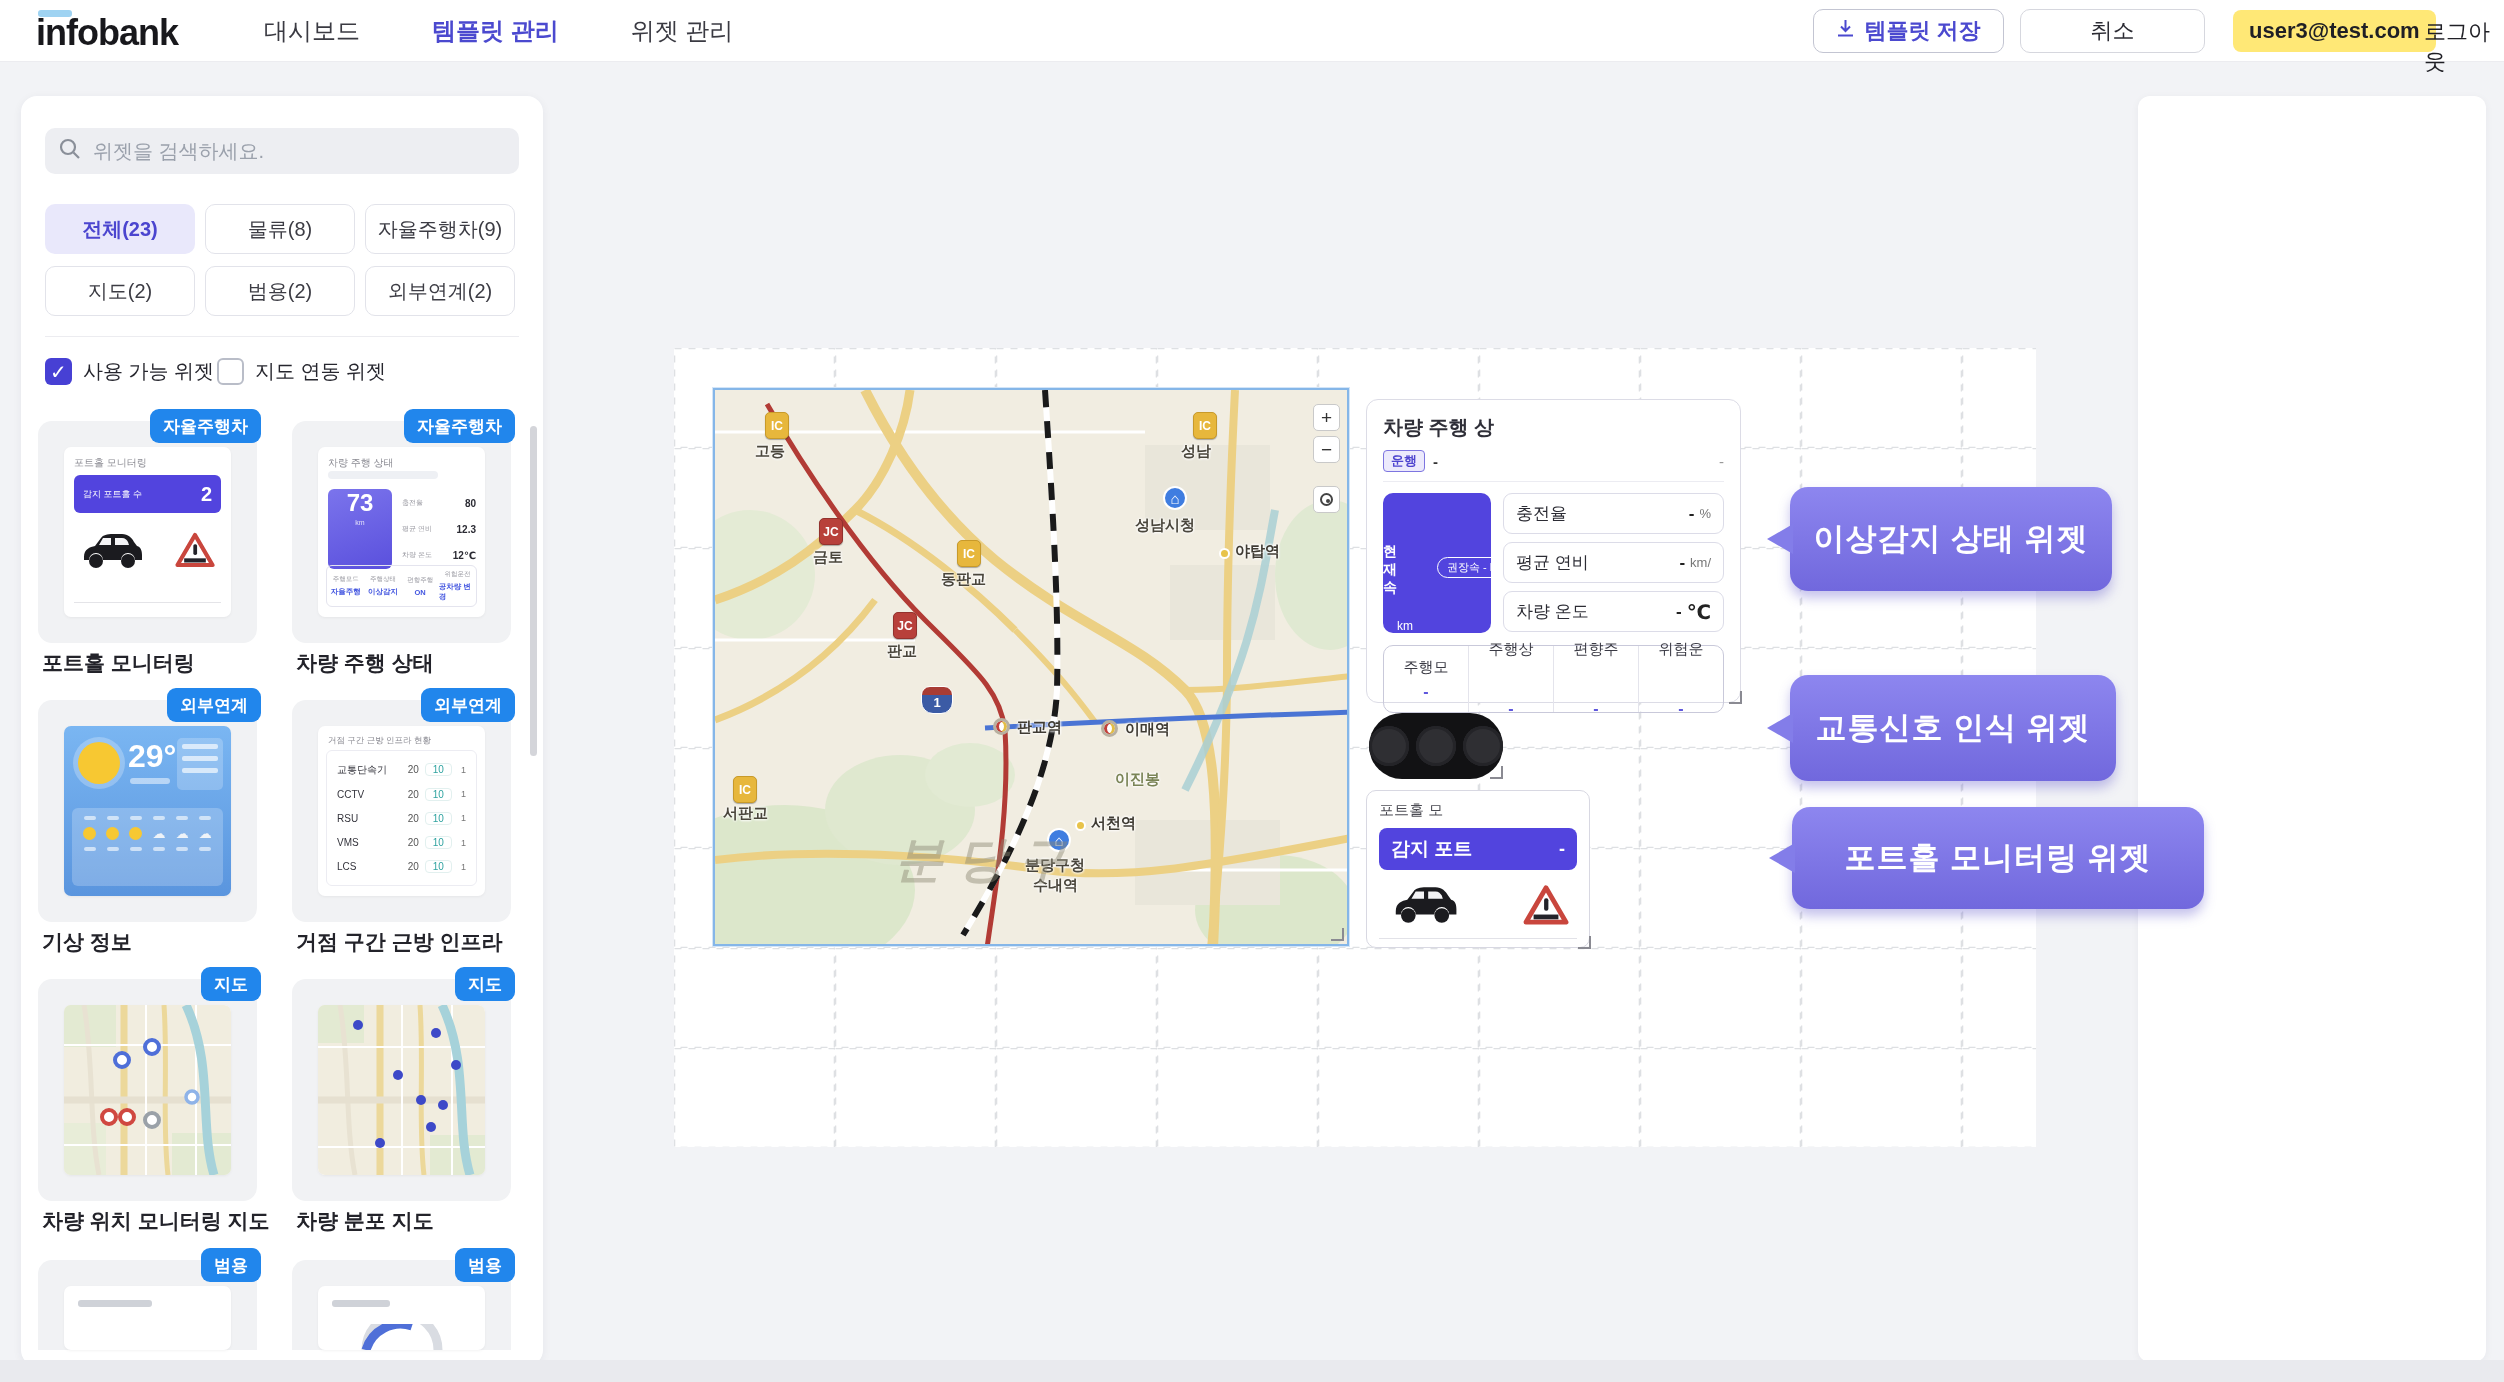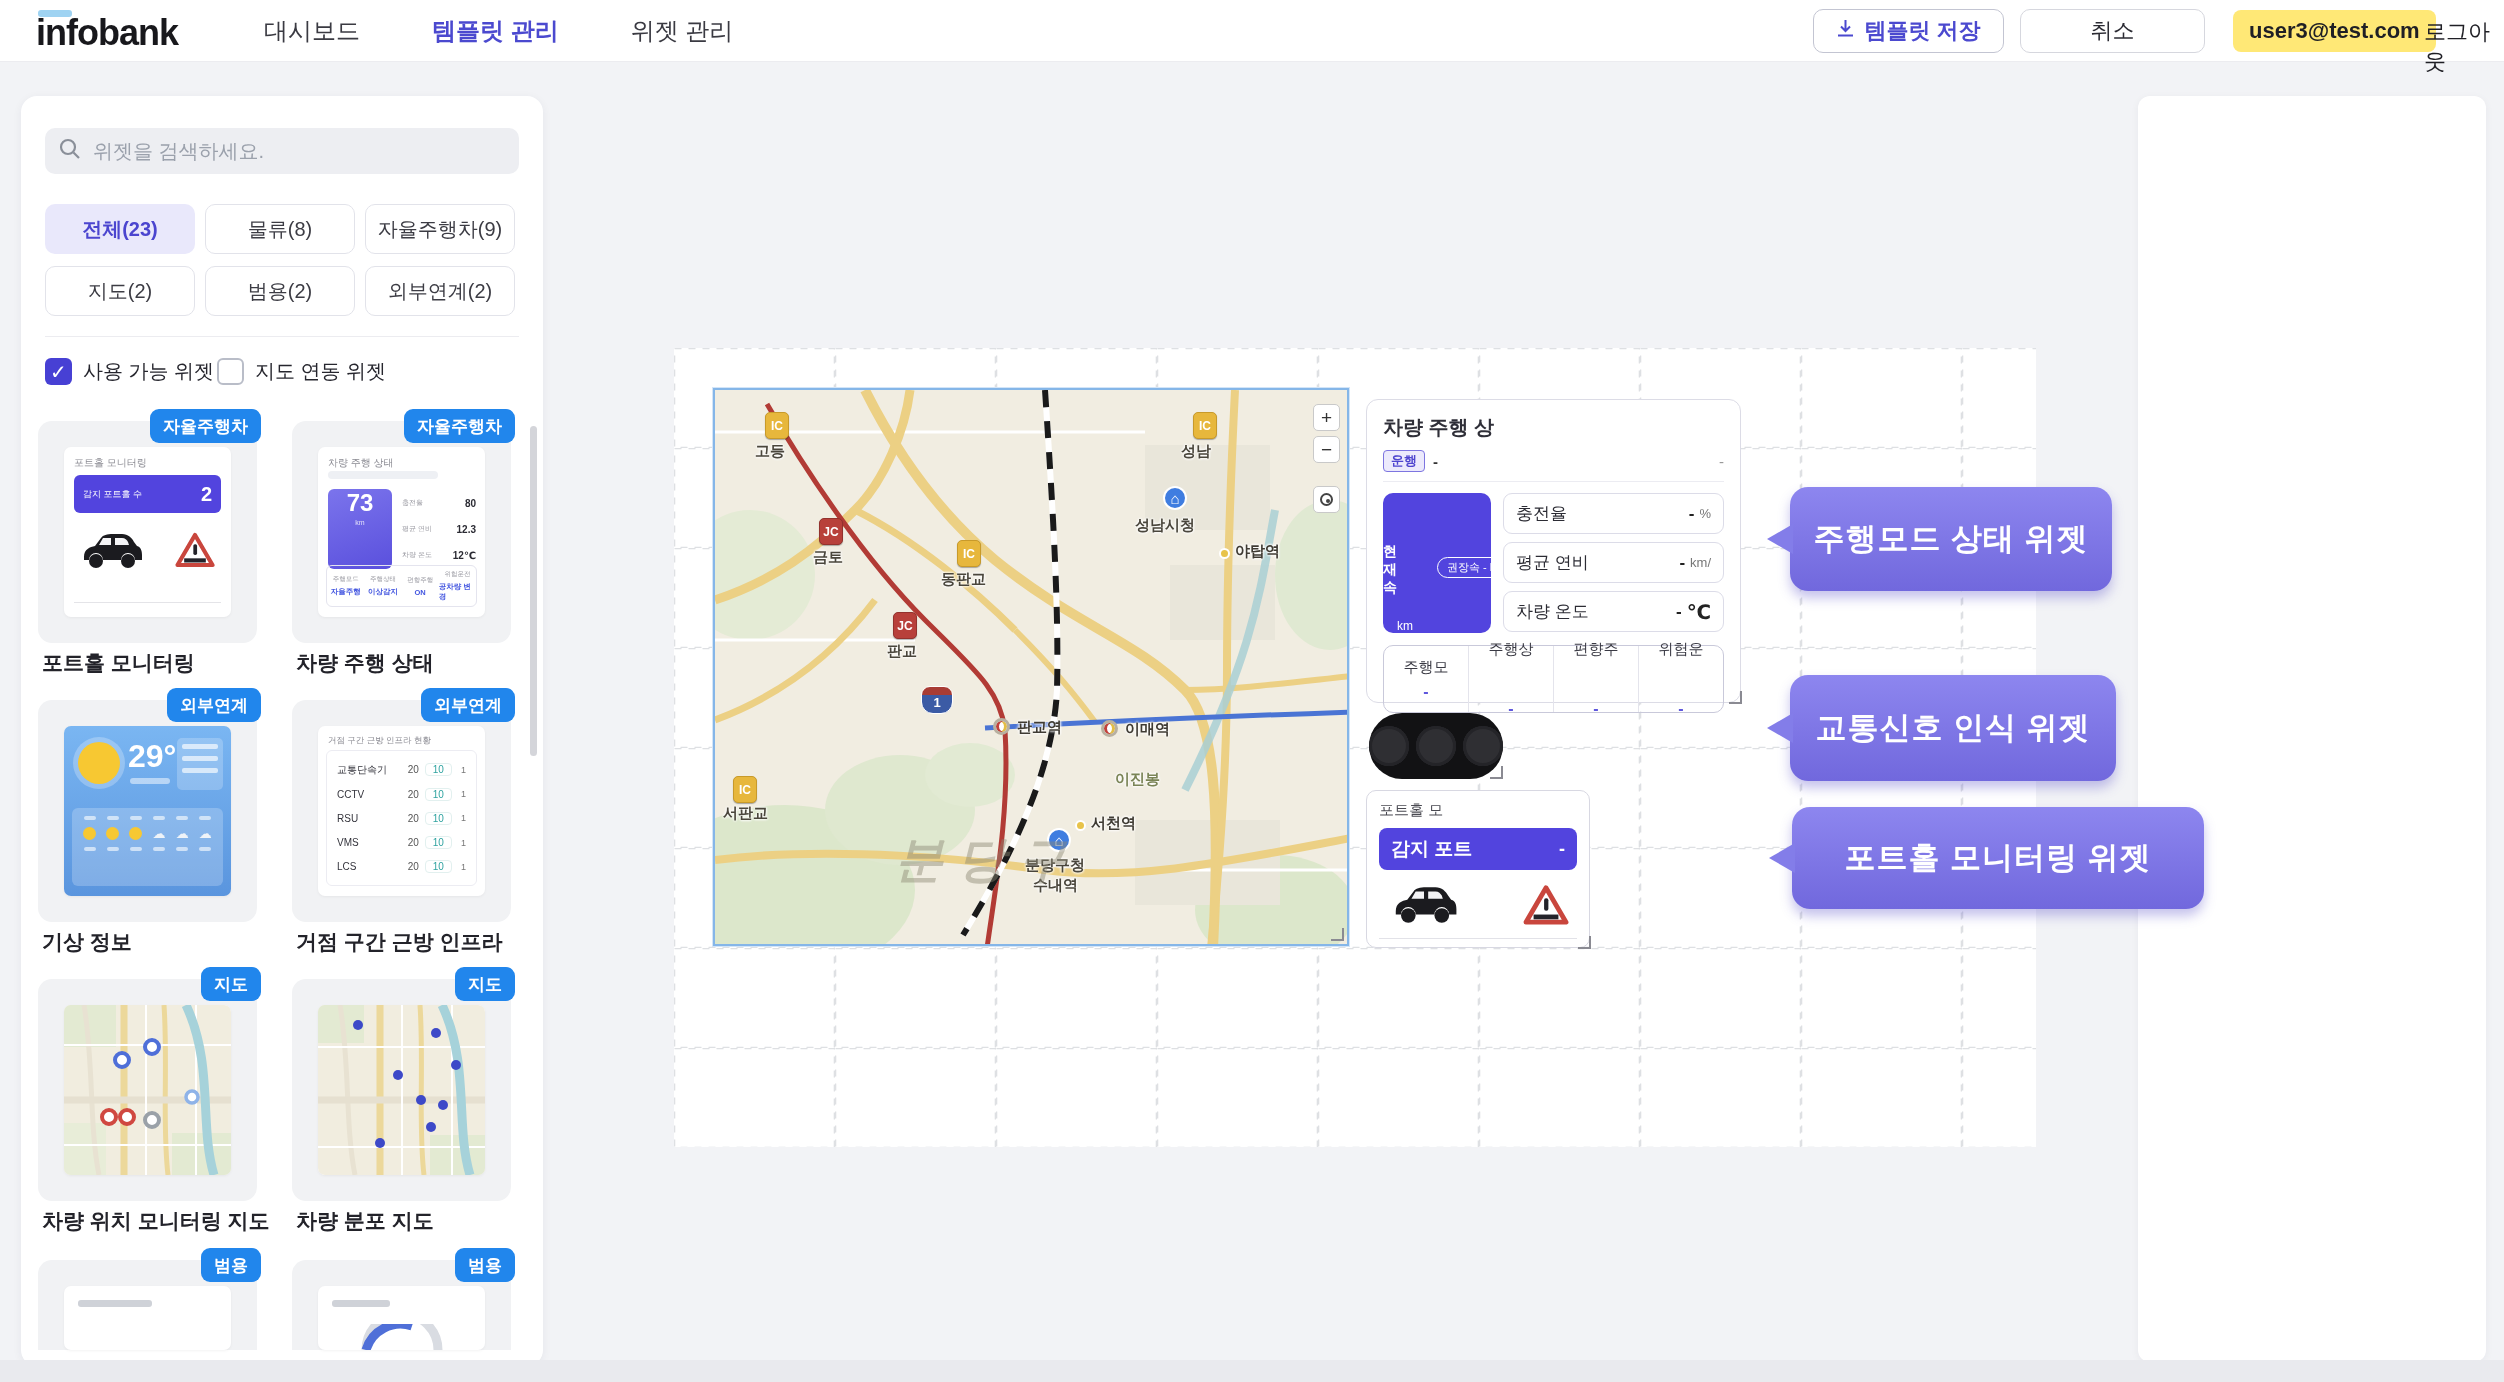--- a/index.html
+++ b/index.html
@@ -644,21 +644,21 @@
               <rect x="11" y="32" width="26" height="5" fill="#23232a"></rect>
             </svg>
         </span>
       </div>
       <div class="pw-line"></div>
       <div class="handle" style="right:-2px; bottom:-2px;"></div>
     </div>
   </div>
 
   <div class="callout" style="left:1790px; top:487px; width:322px; height:104px;">
-    <span>주행모드 상태 위젯</span>
+    <span>이상감지 상태 위젯</span>
   </div>
   <div class="callout" style="left:1790px; top:675px; width:326px; height:106px;">
     <span>교통신호 인식 위젯</span>
   </div>
   <div class="callout" style="left:1792px; top:807px; width:412px; height:102px;">
     <span>포트홀 모니터링 위젯</span>
   </div>
 
   <div class="rpanel"></div>
   <div class="bstrip"></div>

